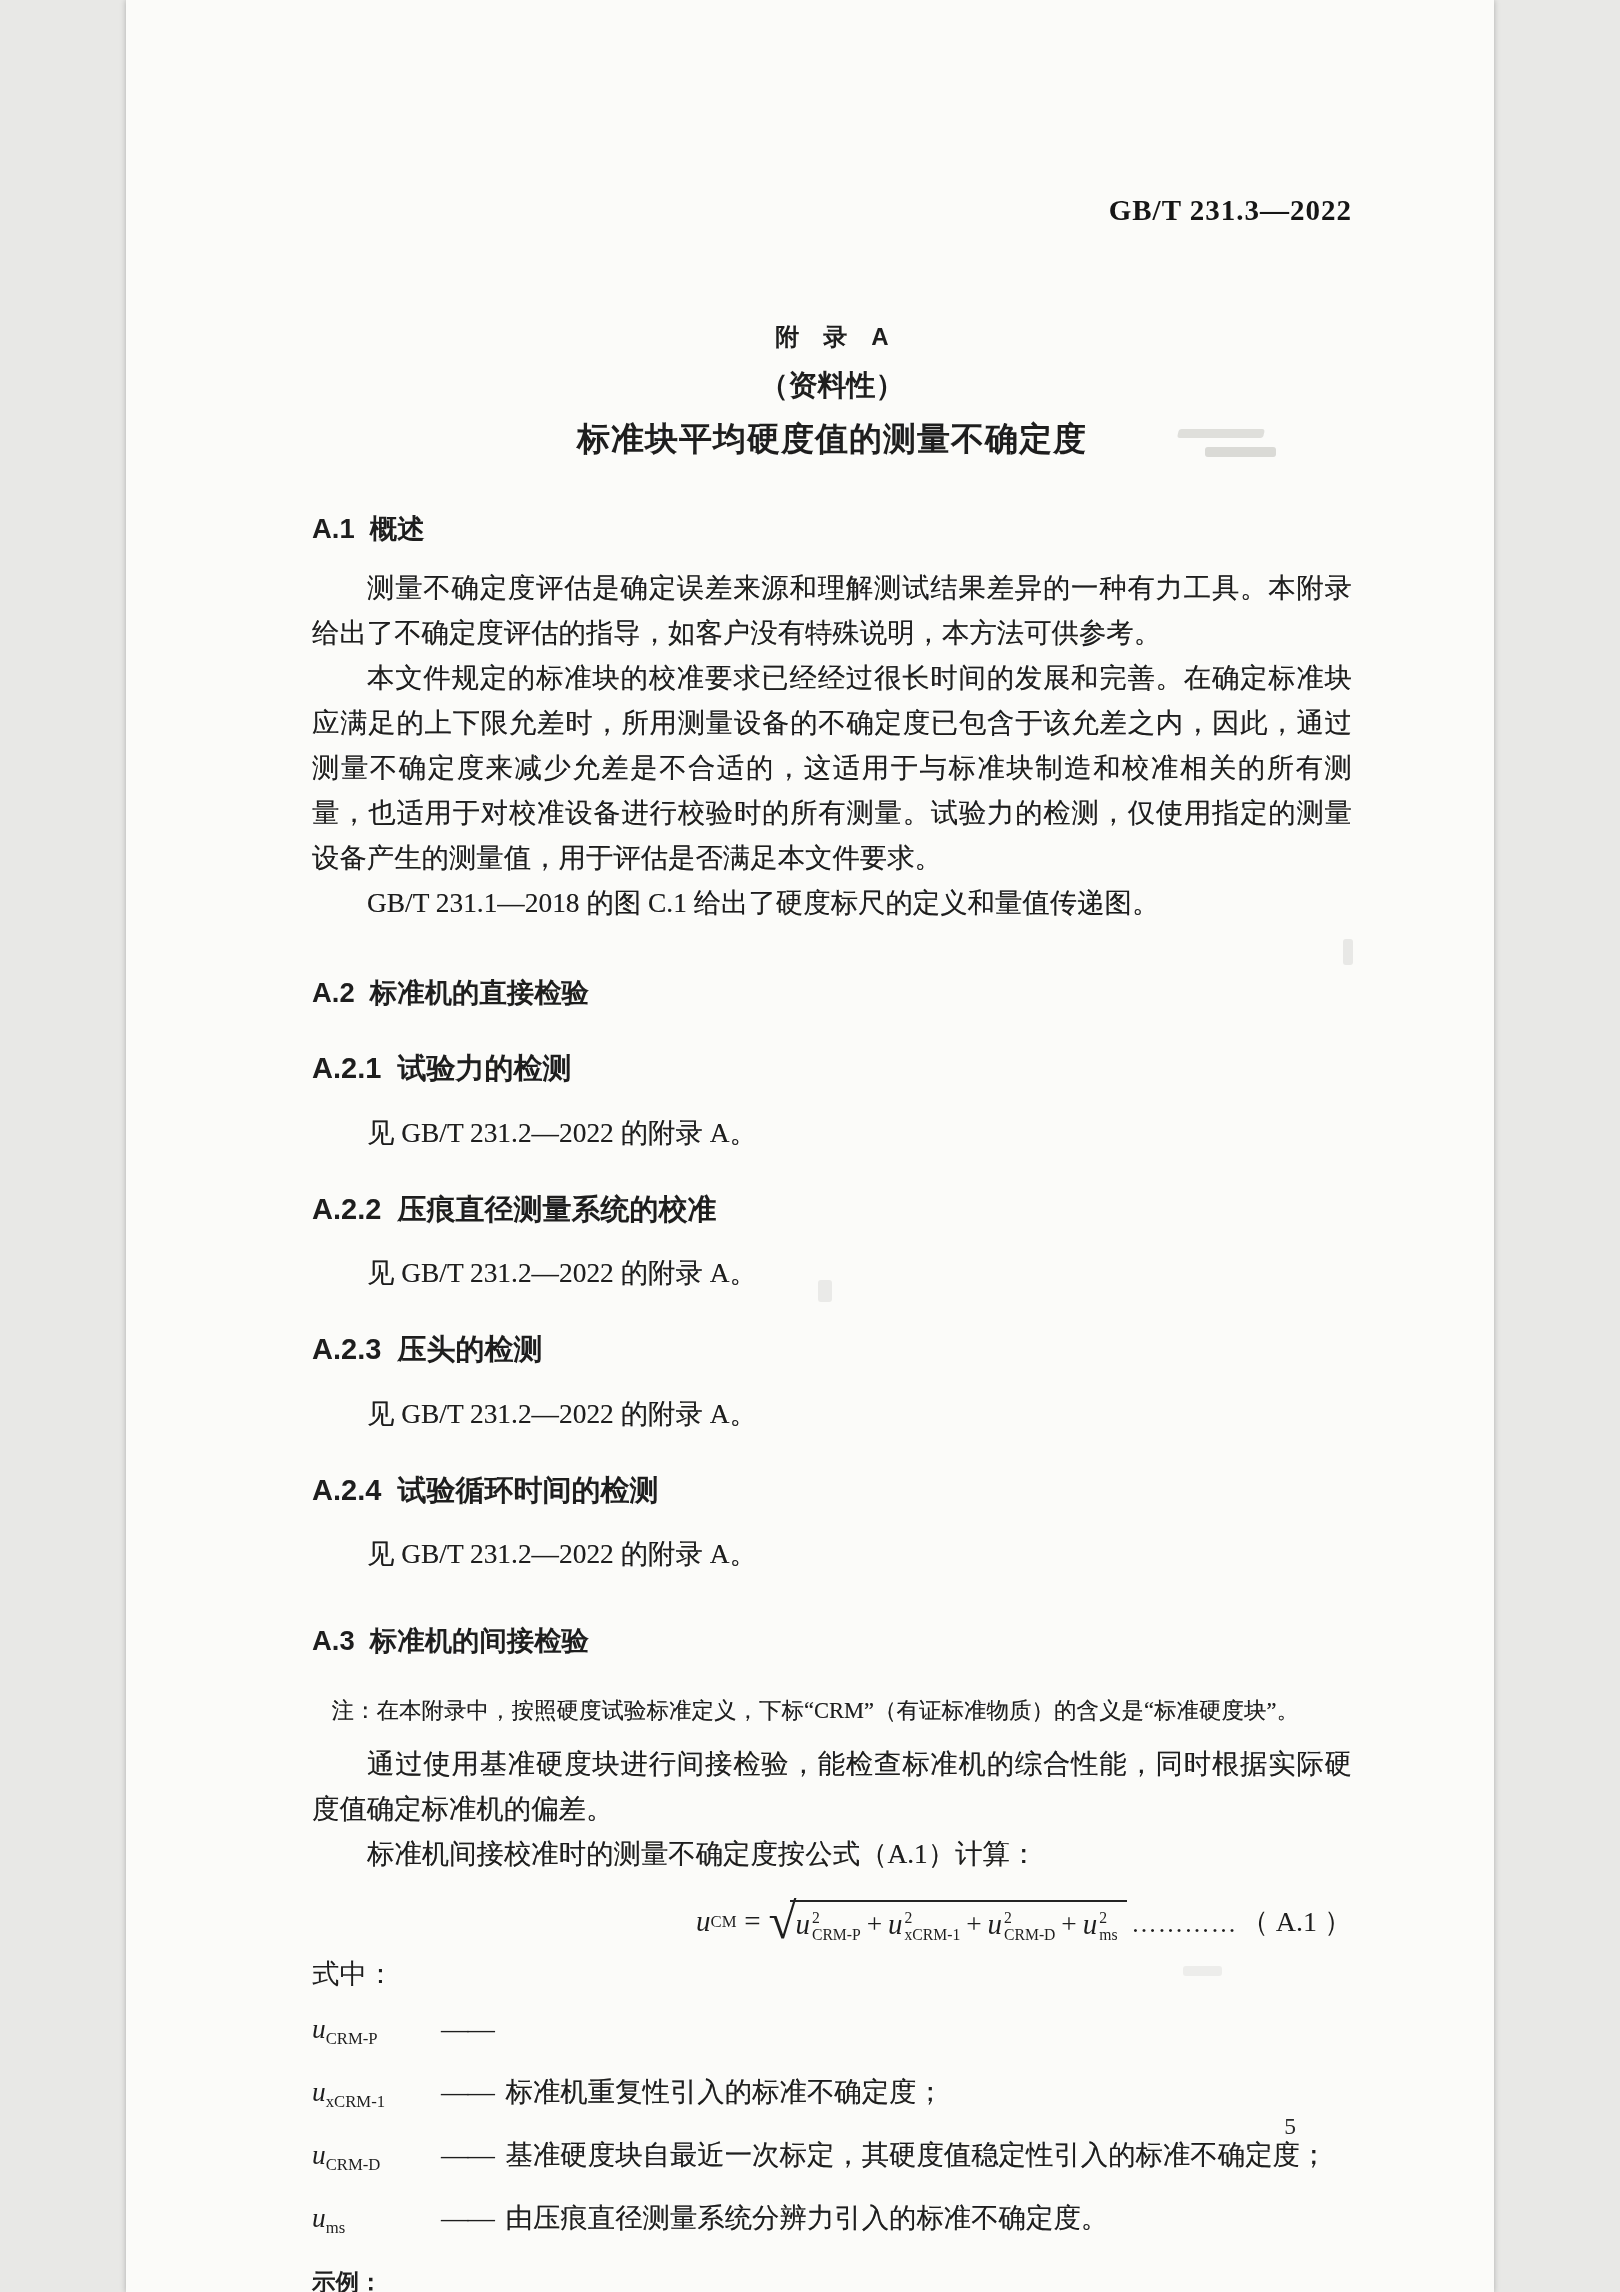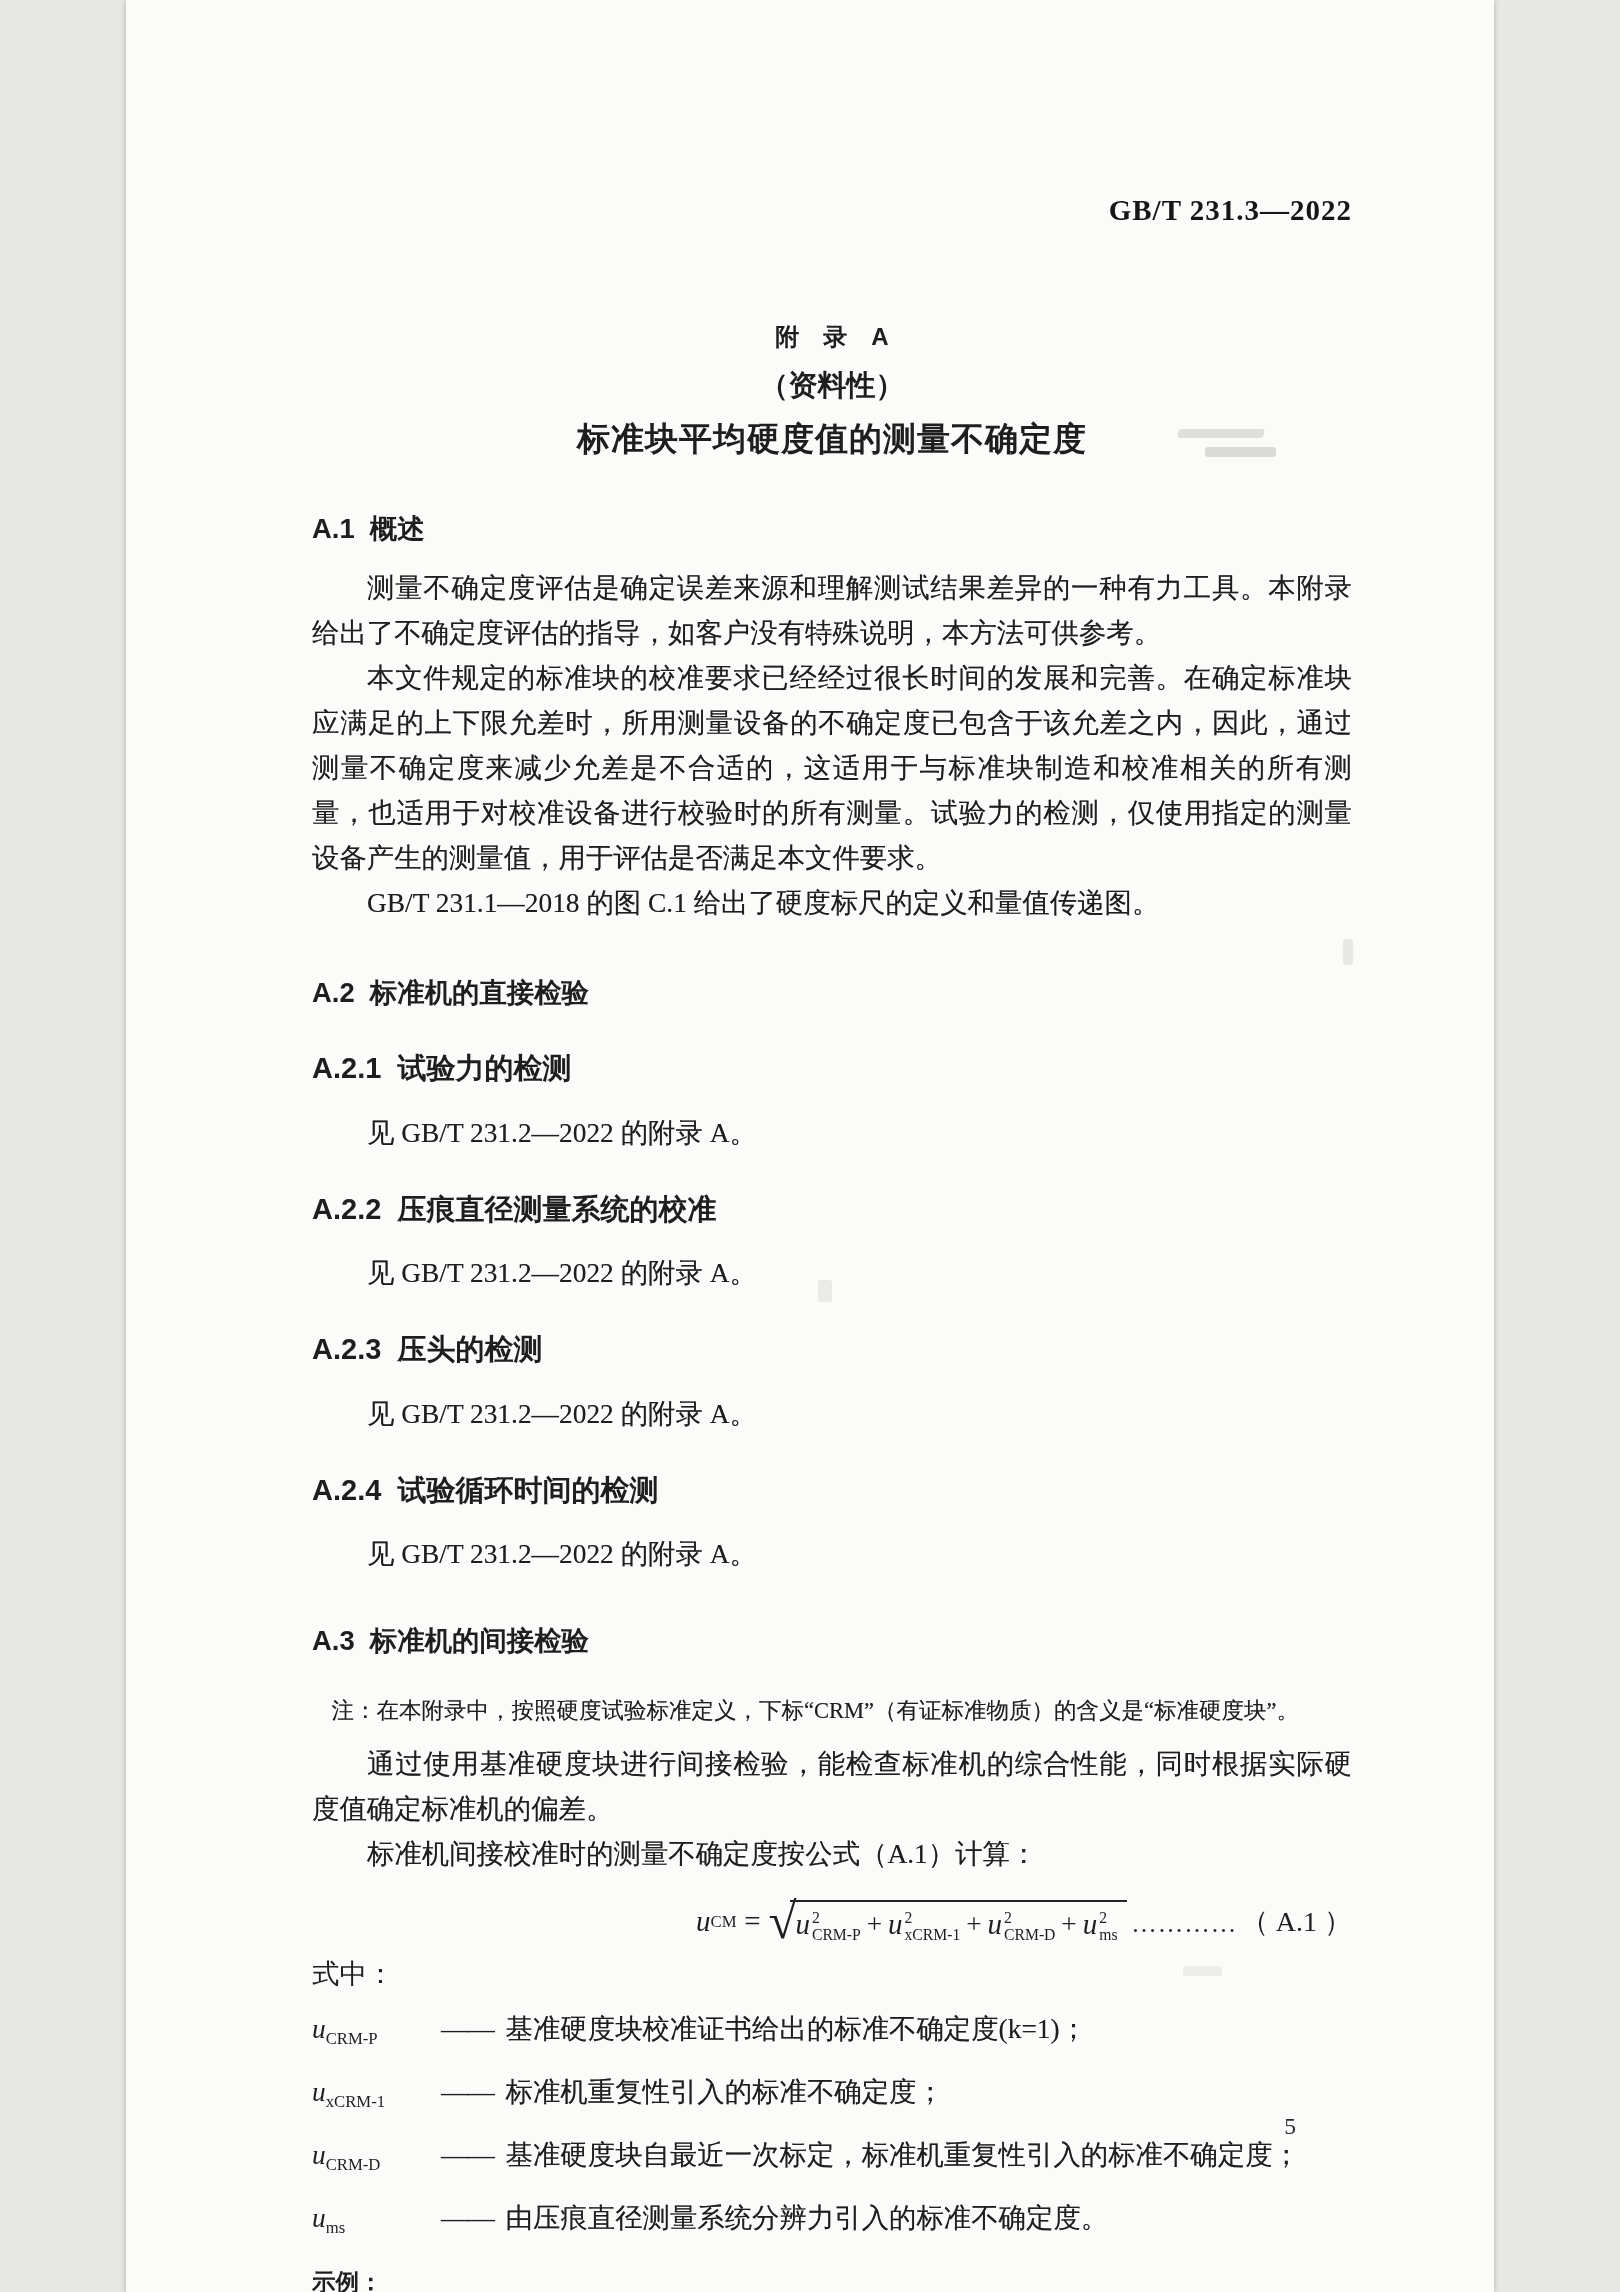--- a/index.html
+++ b/index.html
@@ -268,31 +268,30 @@
       </span>
       <span class="leader">…………………………………</span>
       <span class="f-label">（ A.1 ）</span>
     </div>
 
     <div class="where-label">式中：</div>
 
     <div class="def-row">
       <span class="def-sym"><span class="f-var">u</span><sub class="f-sub">CRM-P</sub></span>
       <span class="def-dash">——</span>
-      <span class="def-desc">基准硬度块校准证书给出的标准不确定度(k=1)；</span>
     </div>
     <div class="def-row">
       <span class="def-sym"><span class="f-var">u</span><sub class="f-sub">xCRM-1</sub></span>
       <span class="def-dash">——</span>
       <span class="def-desc">标准机重复性引入的标准不确定度；</span>
     </div>
     <div class="def-row">
       <span class="def-sym"><span class="f-var">u</span><sub class="f-sub">CRM-D</sub></span>
       <span class="def-dash">——</span>
-      <span class="def-desc">基准硬度块自最近一次标定，标准机重复性引入的标准不确定度；</span>
+      <span class="def-desc">基准硬度块自最近一次标定，其硬度值稳定性引入的标准不确定度；</span>
     </div>
     <div class="def-row">
       <span class="def-sym"><span class="f-var">u</span><sub class="f-sub">ms</sub></span>
       <span class="def-dash">——</span>
       <span class="def-desc">由压痕直径测量系统分辨力引入的标准不确定度。</span>
     </div>
 
     <div class="example-label">示例：</div>
 
     <div class="example-line">

